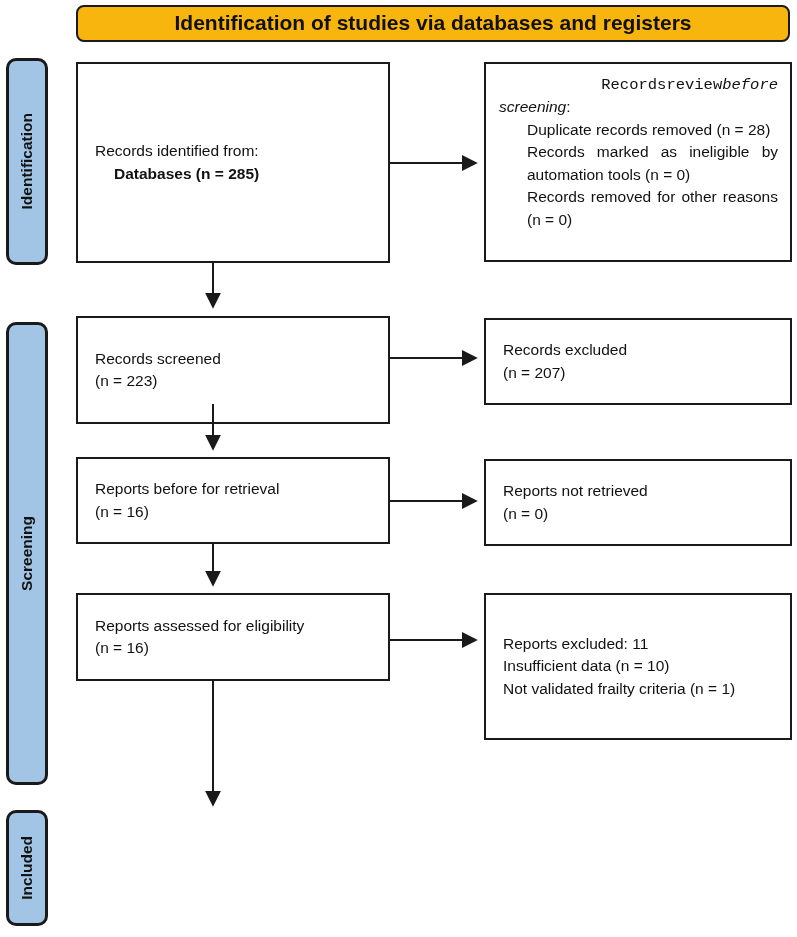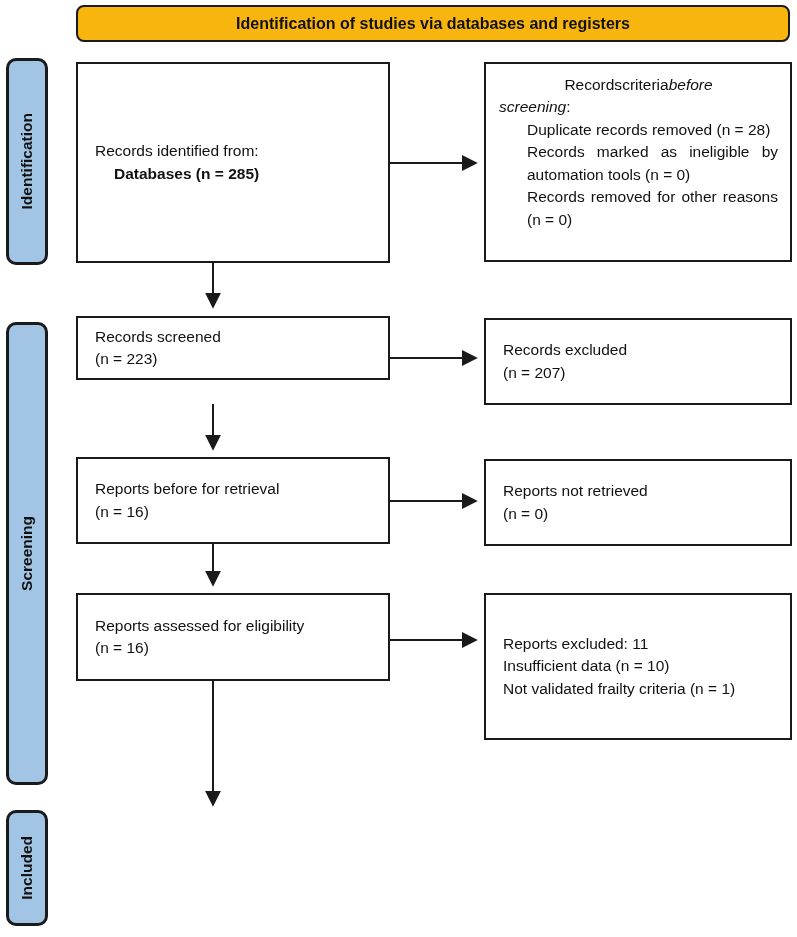--- a/index.html
+++ b/index.html
@@ -19,21 +19,21 @@
   .banner {
     position: absolute;
     left: 76px; top: 5px;
     width: 714px; height: 37px;
     background: #F7B50E;
     border: 2px solid #1a1a1a;
     border-radius: 8px;
     box-sizing: border-box;
     display: flex; align-items: center; justify-content: center;
     font-weight: bold;
-    font-size: 16px;
+    font-size: 21px;
   }
 
   
   .stage {
     position: absolute;
     left: 6px;
     width: 42px;
     background: #A2C5E6;
     border: 3px solid #1a1a1a;
     border-radius: 10px;
@@ -56,41 +56,41 @@
     position: absolute;
     background: #ffffff;
     border: 2px solid #1a1a1a;
     box-sizing: border-box;
   }
   .col-left  { left: 76px;  width: 314px; }
   .col-right { left: 484px; width: 308px; }
 
   #box-identified      { top: 62px;  height: 201px; }
   #box-removed         { top: 62px;  height: 200px; }
-  #box-screened        { top: 316px; height: 64px; }
+  #box-screened        { top: 316px; height: 108px; }
   #box-excluded        { top: 318px; height: 87px; }
   #box-sought          { top: 457px; height: 87px; }
   #box-not-retrieved   { top: 459px; height: 87px; }
   #box-assessed        { top: 593px; height: 88px; }
   #box-reports-excluded{ top: 593px; height: 147px; }
   #box-included        { top: 813px; height: 116px; }
 
   .vcenter {
     display: flex; flex-direction: column; justify-content: center;
     padding-left: 17px; padding-right: 10px;
   }
   .indent { padding-left: 19px; font-weight: bold; }
 
   
   .justified-box {
     padding: 10px 12px 10px 13px;
     text-align: justify;
   }
   .intro-line1 {
-    display: flex; justify-content: center;
+    display: flex; justify-content: flex-end; font-family: Liberation Mono, monospace;
   }
   .justified-box .item {
     padding-left: 28px;
     text-align: justify;
   }
 
   
   #arrows {
     position: absolute; left: 0; top: 0;
     width: 797px; height: 937px;
@@ -134,21 +134,21 @@
 
   <div class="box col-left vcenter" id="box-assessed">
     <div>Reports assessed for eligibility</div>
     <div>(n = 16)</div>
   </div>
 
 
   <div class="box col-right justified-box" id="box-removed">
     <div class="intro-line1">
       <span>Records</span>
-      <span>criteria</span>
+      <span>review</span>
       <i>before</i>
     </div>
     <div><i>screening</i><span>:</span></div>
     <div class="item">Duplicate records removed  (n = 28)</div>
     <div class="item">Records marked as ineligible by automation tools (n = 0)</div>
     <div class="item">Records removed for other reasons (n = 0)</div>
   </div>
 
   <div class="box col-right vcenter" id="box-excluded">
     <div>Records excluded</div>

